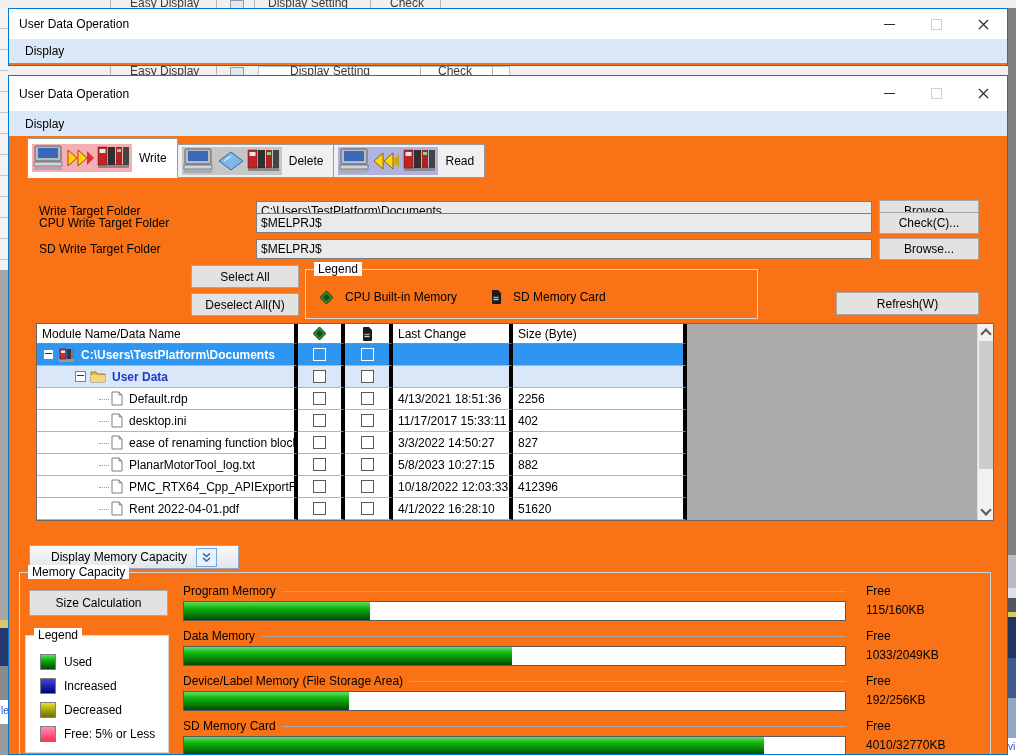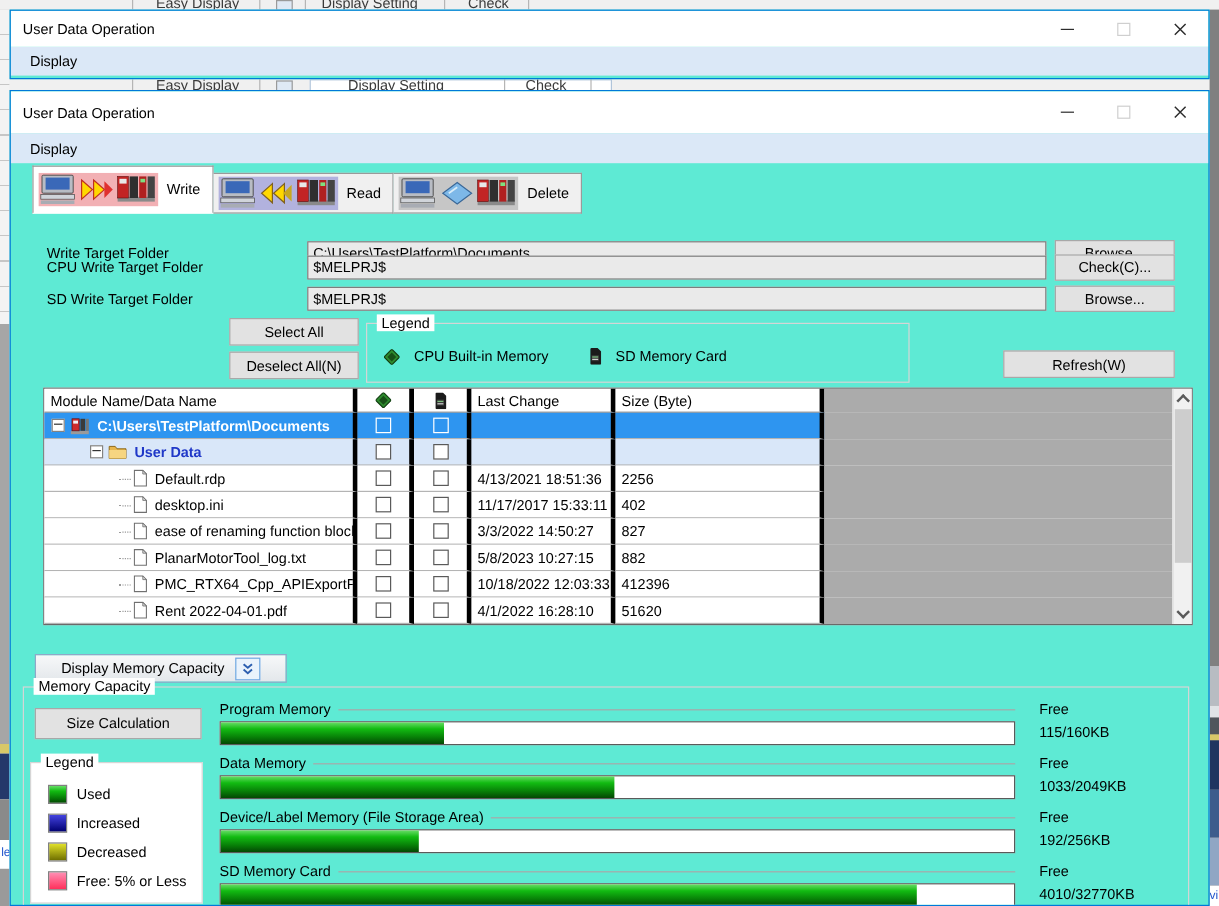--- a/index.html
+++ b/index.html
@@ -8,21 +8,21 @@
   
   .strip{position:absolute;overflow:hidden;background:#f0f0f0}
   .tbi{position:absolute;top:-4px;color:#3a3a3a;white-space:nowrap}
   .strip-mid .tbi{top:-2px}
   .vsep{position:absolute;top:0;bottom:0;width:1px;background:#b5b5b5}
   .tbx{position:absolute;top:0;width:12px;height:7px;border:1px solid #9a9a9a;background:#dfe9f5}
   .combo{position:absolute;top:0;height:8px;background:#fff;border:1px solid #b0c4da}
   .blk{position:absolute;left:0;right:0}
   .frag{position:absolute;color:#2255cc;font-size:10px}
   
-  .dialog{position:absolute;background:#5eead4;border:1px solid #0079d8;box-sizing:border-box;overflow:hidden}
+  .dialog{position:absolute;background:#f97316;border:1px solid #0079d8;box-sizing:border-box;overflow:hidden}
   .titlebar{display:flex;align-items:center;background:#fff;position:relative}
   .wtitle{margin-left:10px}
   .wbtns{position:absolute;right:6px;top:0;bottom:0;display:flex;align-items:center}
   .wbtn{width:36px;height:24px;display:flex;align-items:center;justify-content:center;margin-left:11px}
   .mini{width:11px;height:1px;background:#2c2c2c}
   .maxi{width:9px;height:9px;border:1px solid #cfcfcf}
   .menubar{background:#dbe8f7;display:flex;align-items:center;padding-left:14px}
   .menu-item{padding:0 2px}
   
   .tabstrip{position:absolute;left:18px;top:62px;height:40px;display:flex;align-items:flex-end;z-index:2}
@@ -197,60 +197,60 @@
             <rect x="84" y="3" width="6" height="18" fill="#b02020"></rect>
             <rect x="85" y="5" width="4" height="3" fill="#7fdf7f"></rect>
             <rect x="91" y="3" width="6" height="18" fill="#444"></rect>
           </svg>
         </div>
         <div class="tab-label">Write</div>
       </div>
       <div class="tab">
         <div class="tab-icon">
           <svg width="100" height="28" viewBox="0 0 100 28">
+            <rect x="0" y="0" width="100" height="28" fill="#c6c6c6"></rect>
+            <rect x="3" y="2" width="26" height="15" rx="1" fill="#b8bcc4" stroke="#4a4a4a" stroke-width="0.8"></rect>
+            <rect x="6" y="4" width="20" height="10" fill="#3a68b8"></rect>
+            <rect x="2" y="18" width="28" height="4" fill="#d0d4da" stroke="#4a4a4a" stroke-width="0.6"></rect>
+            <rect x="2" y="23" width="28" height="3" fill="#a8acb4"></rect>
+            <polygon points="49,5 61,14 49,23 37,14" fill="#7db8e8" stroke="#3a6898"></polygon>
+            <line x1="42" y1="14" x2="49" y2="9" stroke="#d8ecf8" stroke-width="1.5"></line>
+            <rect x="66" y="20" width="31" height="4" fill="#8a8a8a"></rect>
+            <rect x="66" y="3" width="9" height="18" fill="#c22424" stroke="#601010" stroke-width="0.5"></rect>
+            <rect x="67.5" y="5" width="6" height="4" fill="#e8e8e8"></rect>
+            <rect x="76" y="3" width="7" height="18" fill="#2f2f2f"></rect>
+            <rect x="84" y="3" width="6" height="18" fill="#b02020"></rect>
+            <rect x="85" y="5" width="4" height="3" fill="#7fdf7f"></rect>
+            <rect x="91" y="3" width="6" height="18" fill="#444"></rect>
+          </svg>
+        </div>
+        <div class="tab-label">Delete</div>
+      </div>
+      <div class="tab">
+        <div class="tab-icon">
+          <svg width="100" height="28" viewBox="0 0 100 28">
             <rect x="0" y="0" width="100" height="28" fill="#b2b2de"></rect>
             <rect x="3" y="2" width="26" height="15" rx="1" fill="#b8bcc4" stroke="#4a4a4a" stroke-width="0.8"></rect>
             <rect x="6" y="4" width="20" height="10" fill="#3a68b8"></rect>
             <rect x="2" y="18" width="28" height="4" fill="#d0d4da" stroke="#4a4a4a" stroke-width="0.6"></rect>
             <rect x="2" y="23" width="28" height="3" fill="#a8acb4"></rect>
             <polygon points="45,6 36,14 45,22" fill="#ffd800" stroke="#806020"></polygon>
             <polygon points="55,6 46,14 55,22" fill="#ffd800" stroke="#806020"></polygon>
             <polygon points="61,7 54,14 61,21" fill="#c8a820"></polygon>
             <rect x="66" y="20" width="31" height="4" fill="#8a8a8a"></rect>
             <rect x="66" y="3" width="9" height="18" fill="#c22424" stroke="#601010" stroke-width="0.5"></rect>
             <rect x="67.5" y="5" width="6" height="4" fill="#e8e8e8"></rect>
             <rect x="76" y="3" width="7" height="18" fill="#2f2f2f"></rect>
             <rect x="84" y="3" width="6" height="18" fill="#b02020"></rect>
             <rect x="85" y="5" width="4" height="3" fill="#7fdf7f"></rect>
             <rect x="91" y="3" width="6" height="18" fill="#444"></rect>
           </svg>
         </div>
         <div class="tab-label">Read</div>
       </div>
-      <div class="tab">
-        <div class="tab-icon">
-          <svg width="100" height="28" viewBox="0 0 100 28">
-            <rect x="0" y="0" width="100" height="28" fill="#c6c6c6"></rect>
-            <rect x="3" y="2" width="26" height="15" rx="1" fill="#b8bcc4" stroke="#4a4a4a" stroke-width="0.8"></rect>
-            <rect x="6" y="4" width="20" height="10" fill="#3a68b8"></rect>
-            <rect x="2" y="18" width="28" height="4" fill="#d0d4da" stroke="#4a4a4a" stroke-width="0.6"></rect>
-            <rect x="2" y="23" width="28" height="3" fill="#a8acb4"></rect>
-            <polygon points="49,5 61,14 49,23 37,14" fill="#7db8e8" stroke="#3a6898"></polygon>
-            <line x1="42" y1="14" x2="49" y2="9" stroke="#d8ecf8" stroke-width="1.5"></line>
-            <rect x="66" y="20" width="31" height="4" fill="#8a8a8a"></rect>
-            <rect x="66" y="3" width="9" height="18" fill="#c22424" stroke="#601010" stroke-width="0.5"></rect>
-            <rect x="67.5" y="5" width="6" height="4" fill="#e8e8e8"></rect>
-            <rect x="76" y="3" width="7" height="18" fill="#2f2f2f"></rect>
-            <rect x="84" y="3" width="6" height="18" fill="#b02020"></rect>
-            <rect x="85" y="5" width="4" height="3" fill="#7fdf7f"></rect>
-            <rect x="91" y="3" width="6" height="18" fill="#444"></rect>
-          </svg>
-        </div>
-        <div class="tab-label">Delete</div>
-      </div>
     </div>
 
   <div>
       <div class="form-row" style="top: 110px; margin-top: 14px;">
         <div class="form-label">Write Target Folder</div>
         <div class="form-field">C:\Users\TestPlatform\Documents</div>
         <div class="btn form-btn">Browse...</div>
       </div>
       <div class="form-row" style="top: 136px;">
         <div class="form-label">CPU Write Target Folder</div>

